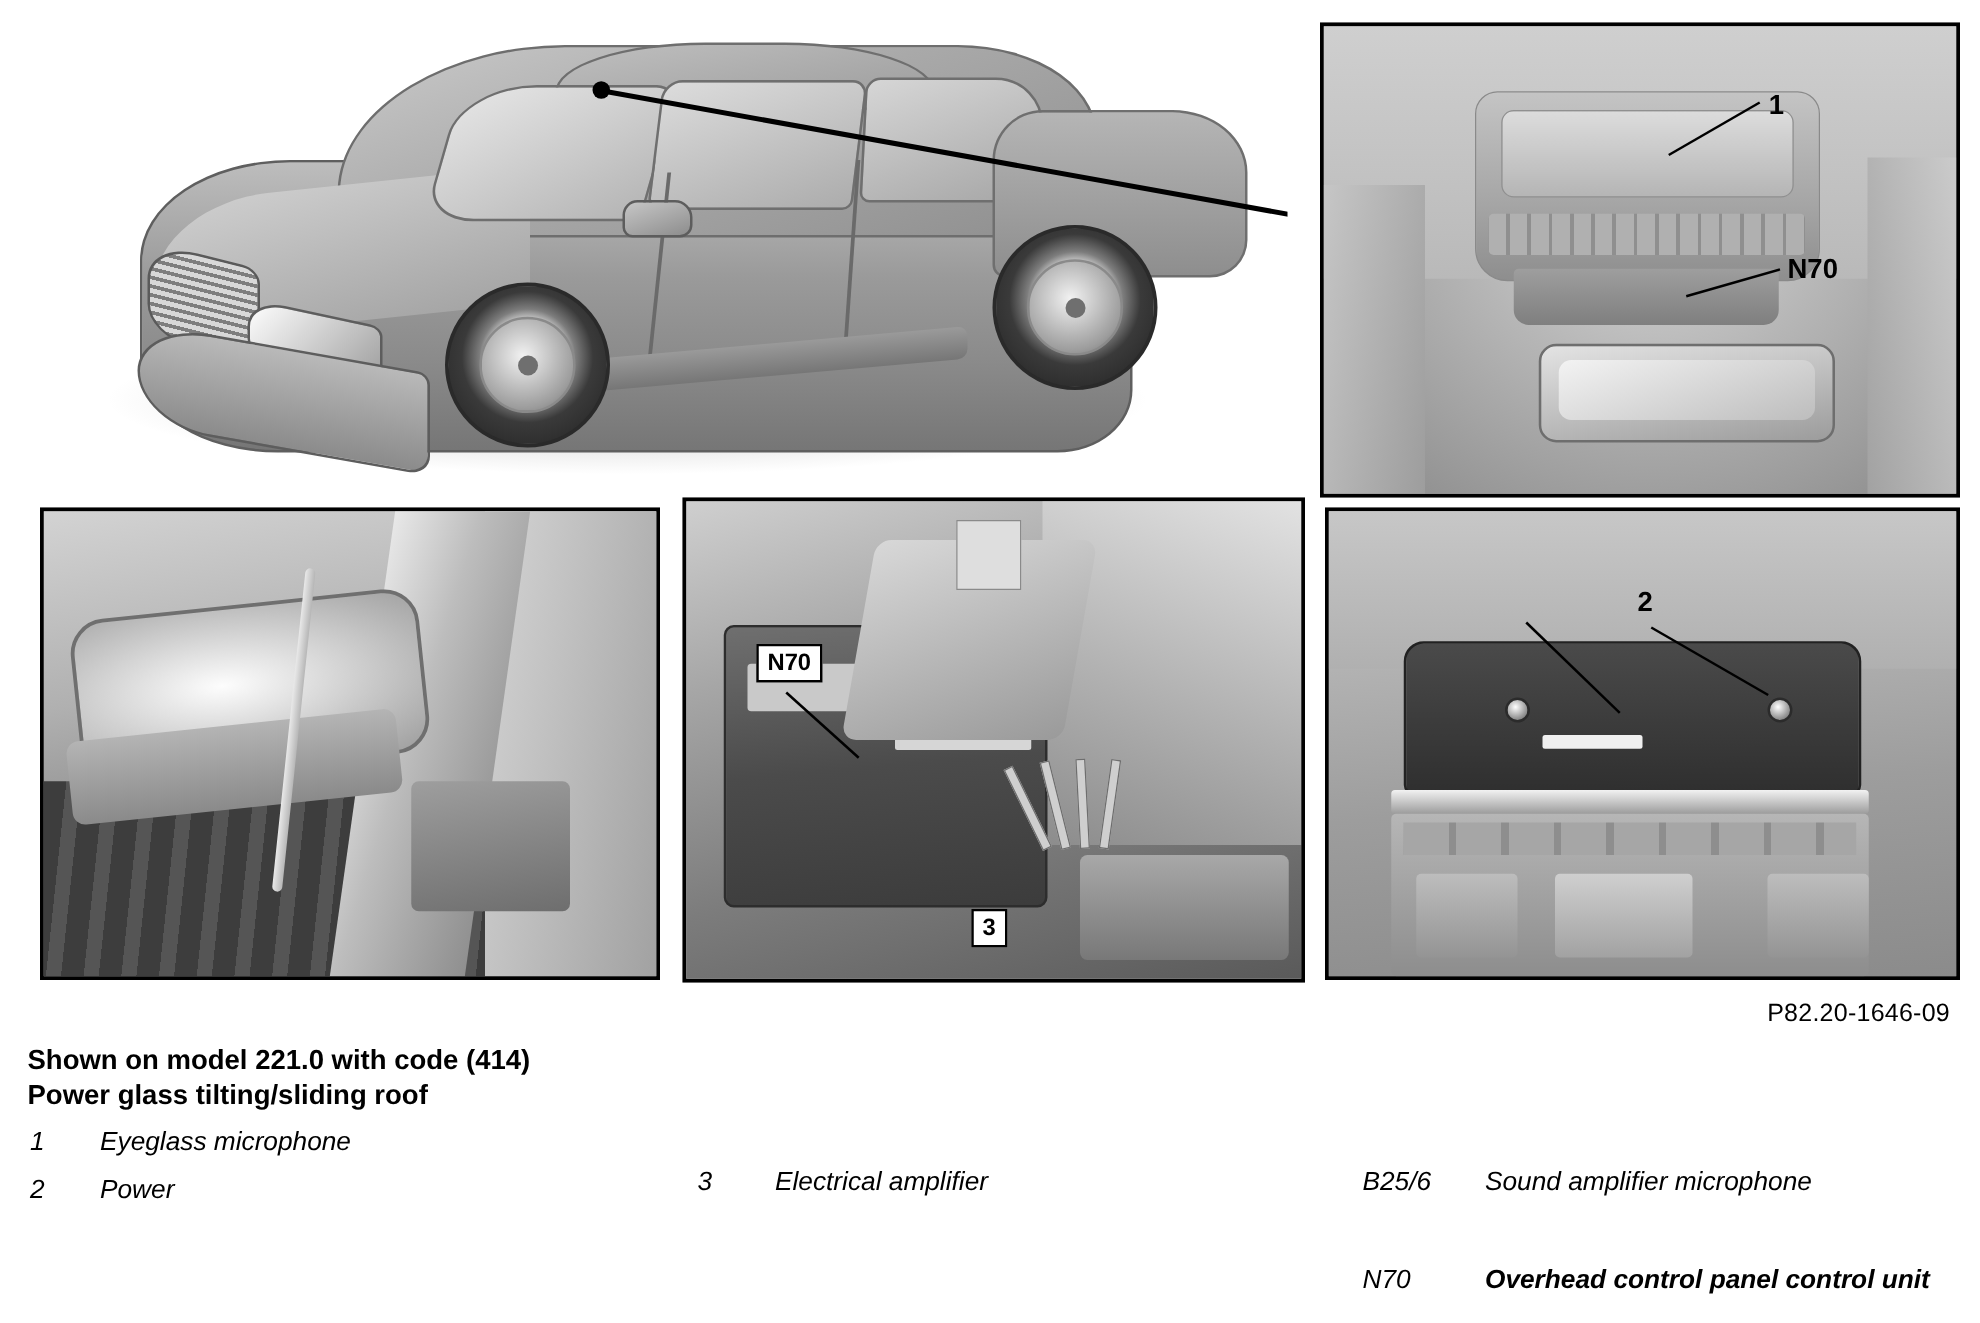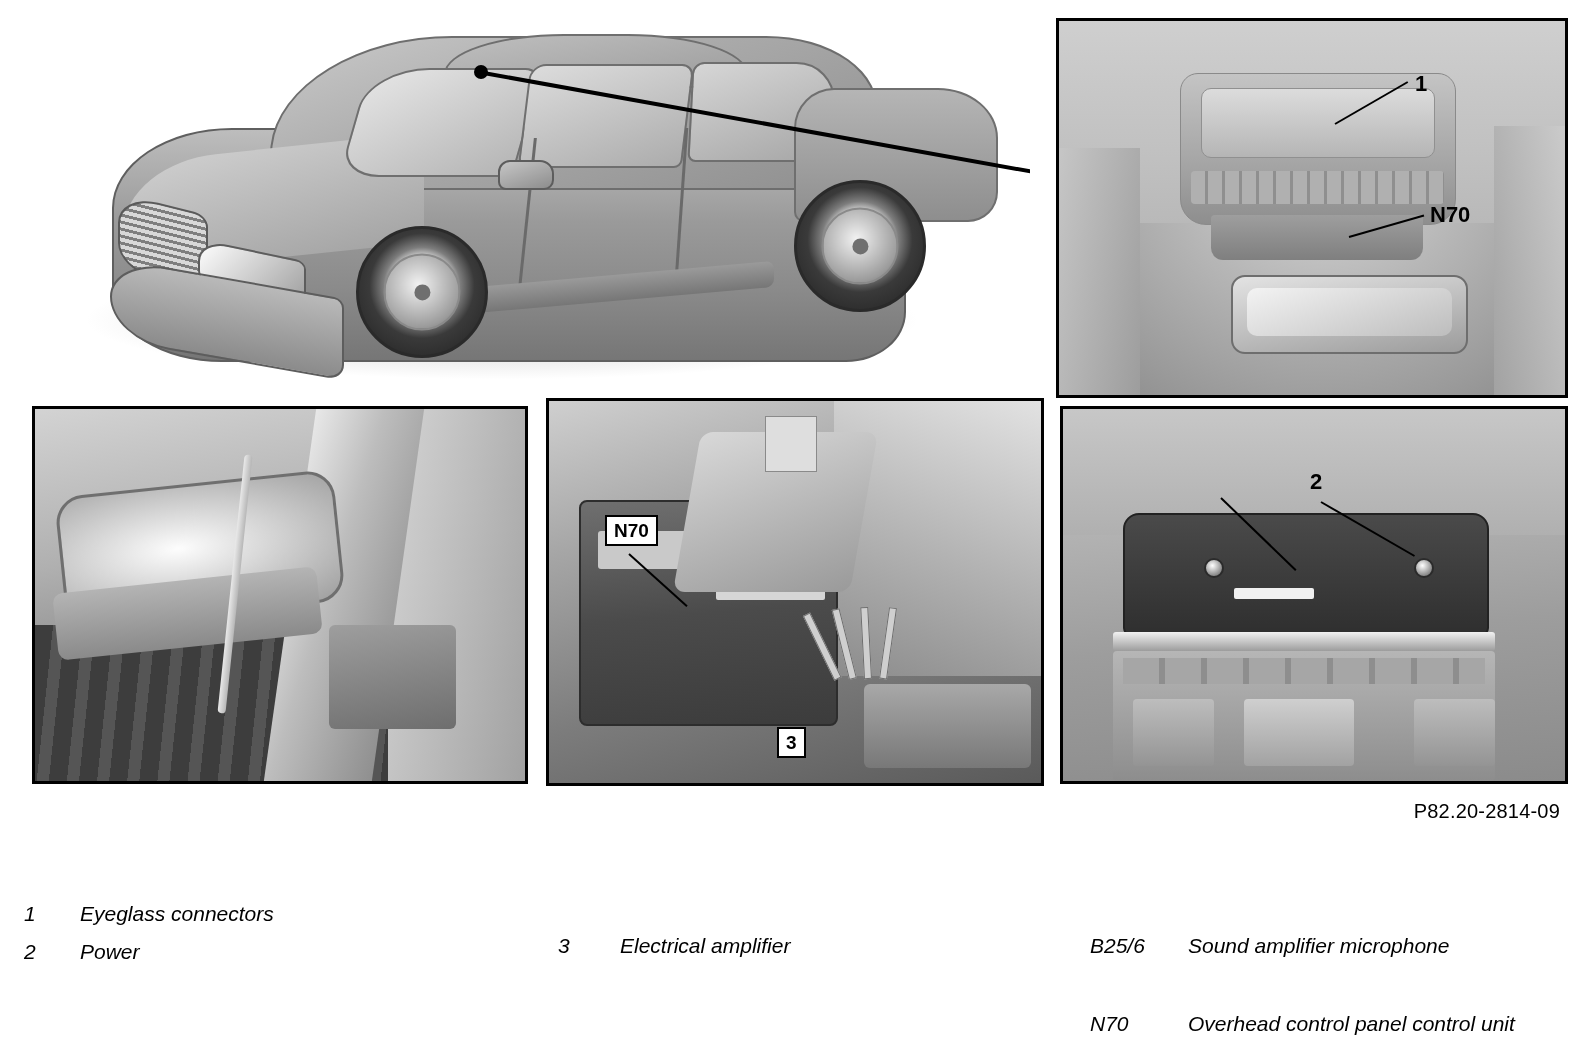--- a/index.html
+++ b/index.html
@@ -455,31 +455,35 @@
     <div id="eg-vent"></div>
     <div id="eg-rightbox"></div>
     <div class="screw" id="screw-left"></div>
     <div class="screw" id="screw-right"></div>
 
     <div class="callout plain" style="left:240px;top:58px;">2</div>
     <div class="lead" style="left:158px;top:88px;width:104px;transform:rotate(44deg);"></div>
     <div class="lead" style="left:258px;top:92px;width:108px;transform:rotate(30deg);"></div>
   </div>
 
-  <div id="figure-code">P82.20-2814-09</div>
-
+  <div id="figure-code">P82.20-1646-09</div>
+
+  <div id="caption">
+    <div class="line">Shown on model 221.0 with code (414)</div>
+    <div class="line">Power glass tilting/sliding roof</div>
+  </div>
 
   <div class="legend-num" style="left:24px;top:902px;">1</div>
-  <div class="legend-txt" style="left:80px;top:902px;">Eyeglass connectors</div>
+  <div class="legend-txt" style="left:80px;top:902px;">Eyeglass microphone</div>
 
   <div class="legend-num" style="left:24px;top:940px;">2</div>
   <div class="legend-txt" style="left:80px;top:940px;">Power</div>
 
   <div class="legend-num" style="left:558px;top:934px;">3</div>
   <div class="legend-txt" style="left:620px;top:934px;">Electrical amplifier</div>
 
   <div class="legend-num" style="left:1090px;top:934px;">B25/6</div>
   <div class="legend-txt" style="left:1188px;top:934px;">Sound amplifier microphone</div>
 
   <div class="legend-num" style="left:1090px;top:1012px;">N70</div>
-  <div class="legend-txt" style="left:1188px;top:1012px;">Overhead control panel control unit</div>
+  <div class="legend-txt" style="left:1188px;top:1012px;font-weight:bold;">Overhead control panel control unit</div>
 
 </div>
 
 </body></html>

